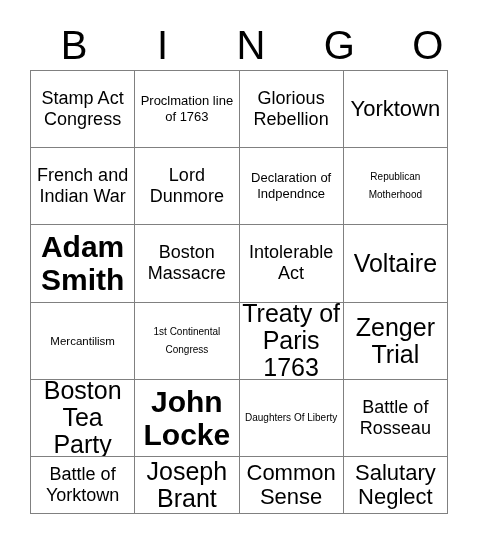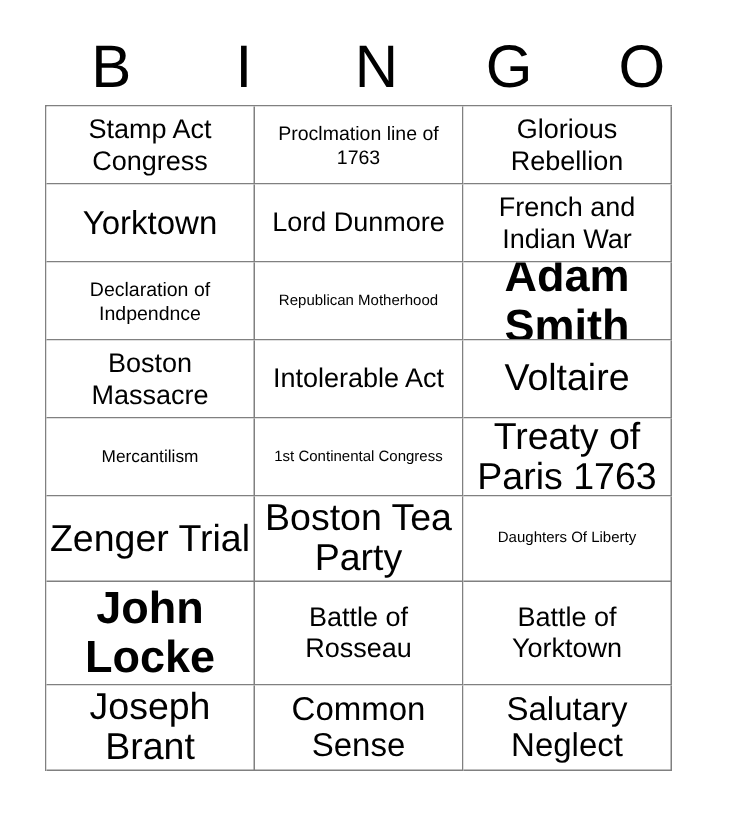--- a/index.html
+++ b/index.html
@@ -48,21 +48,21 @@
   .bingo-grid {
     position: absolute;
     left: 30px;
     top: 70px;
     width: 418px;
     height: 444px;
     box-sizing: border-box;
     border-top: 1px solid #808080;
     border-left: 1px solid #808080;
     display: grid;
-    grid-template-columns: repeat(3, 1fr);
+    grid-template-columns: repeat(4, 1fr);
     grid-template-rows: repeat(5, 1fr);
   }
 
   .bingo-cell {
     box-sizing: border-box;
     border-right: 1px solid #808080;
     border-bottom: 1px solid #808080;
     display: flex;
     align-items: center;
     justify-content: center;
@@ -112,25 +112,25 @@
     <div class="bingo-cell fs-xs">
         <span class="cell-text">Proclmation line of 1763</span>
       </div>
     <div class="bingo-cell fs-md">
         <span class="cell-text">Glorious Rebellion</span>
       </div>
     <div class="bingo-cell fs-lg">
         <span class="cell-text">Yorktown</span>
       </div>
     <div class="bingo-cell fs-md">
-        <span class="cell-text">Lord Dunmore</span>
+        <span class="cell-text">French and Indian War</span>
       </div>
 
     <div class="bingo-cell fs-md">
-        <span class="cell-text">French and Indian War</span>
+        <span class="cell-text">Lord Dunmore</span>
       </div>
     <div class="bingo-cell fs-xs">
         <span class="cell-text">Declaration of Indpendnce</span>
       </div>
     <div class="bingo-cell fs-sm">
         <span class="cell-text">Republican Motherhood</span>
       </div>
     <div class="bingo-cell fs-xxl">
         <span class="cell-text">Adam Smith</span>
       </div>
@@ -153,25 +153,25 @@
     <div class="bingo-cell fs-xl">
         <span class="cell-text">Treaty of Paris 1763</span>
       </div>
 
     <div class="bingo-cell fs-xl">
         <span class="cell-text">Zenger Trial</span>
       </div>
     <div class="bingo-cell fs-xl">
         <span class="cell-text">Boston Tea Party</span>
       </div>
+    <div class="bingo-cell fs-xxl">
+        <span class="cell-text">John Locke</span>
+      </div>
     <div class="bingo-cell fs-sm">
         <span class="cell-text">Daughters Of Liberty</span>
-      </div>
-    <div class="bingo-cell fs-xxl">
-        <span class="cell-text">John Locke</span>
       </div>
     <div class="bingo-cell fs-md">
         <span class="cell-text">Battle of Rosseau</span>
       </div>
 
     <div class="bingo-cell fs-md">
         <span class="cell-text">Battle of Yorktown</span>
       </div>
     <div class="bingo-cell fs-xl">
         <span class="cell-text">Joseph Brant</span>

